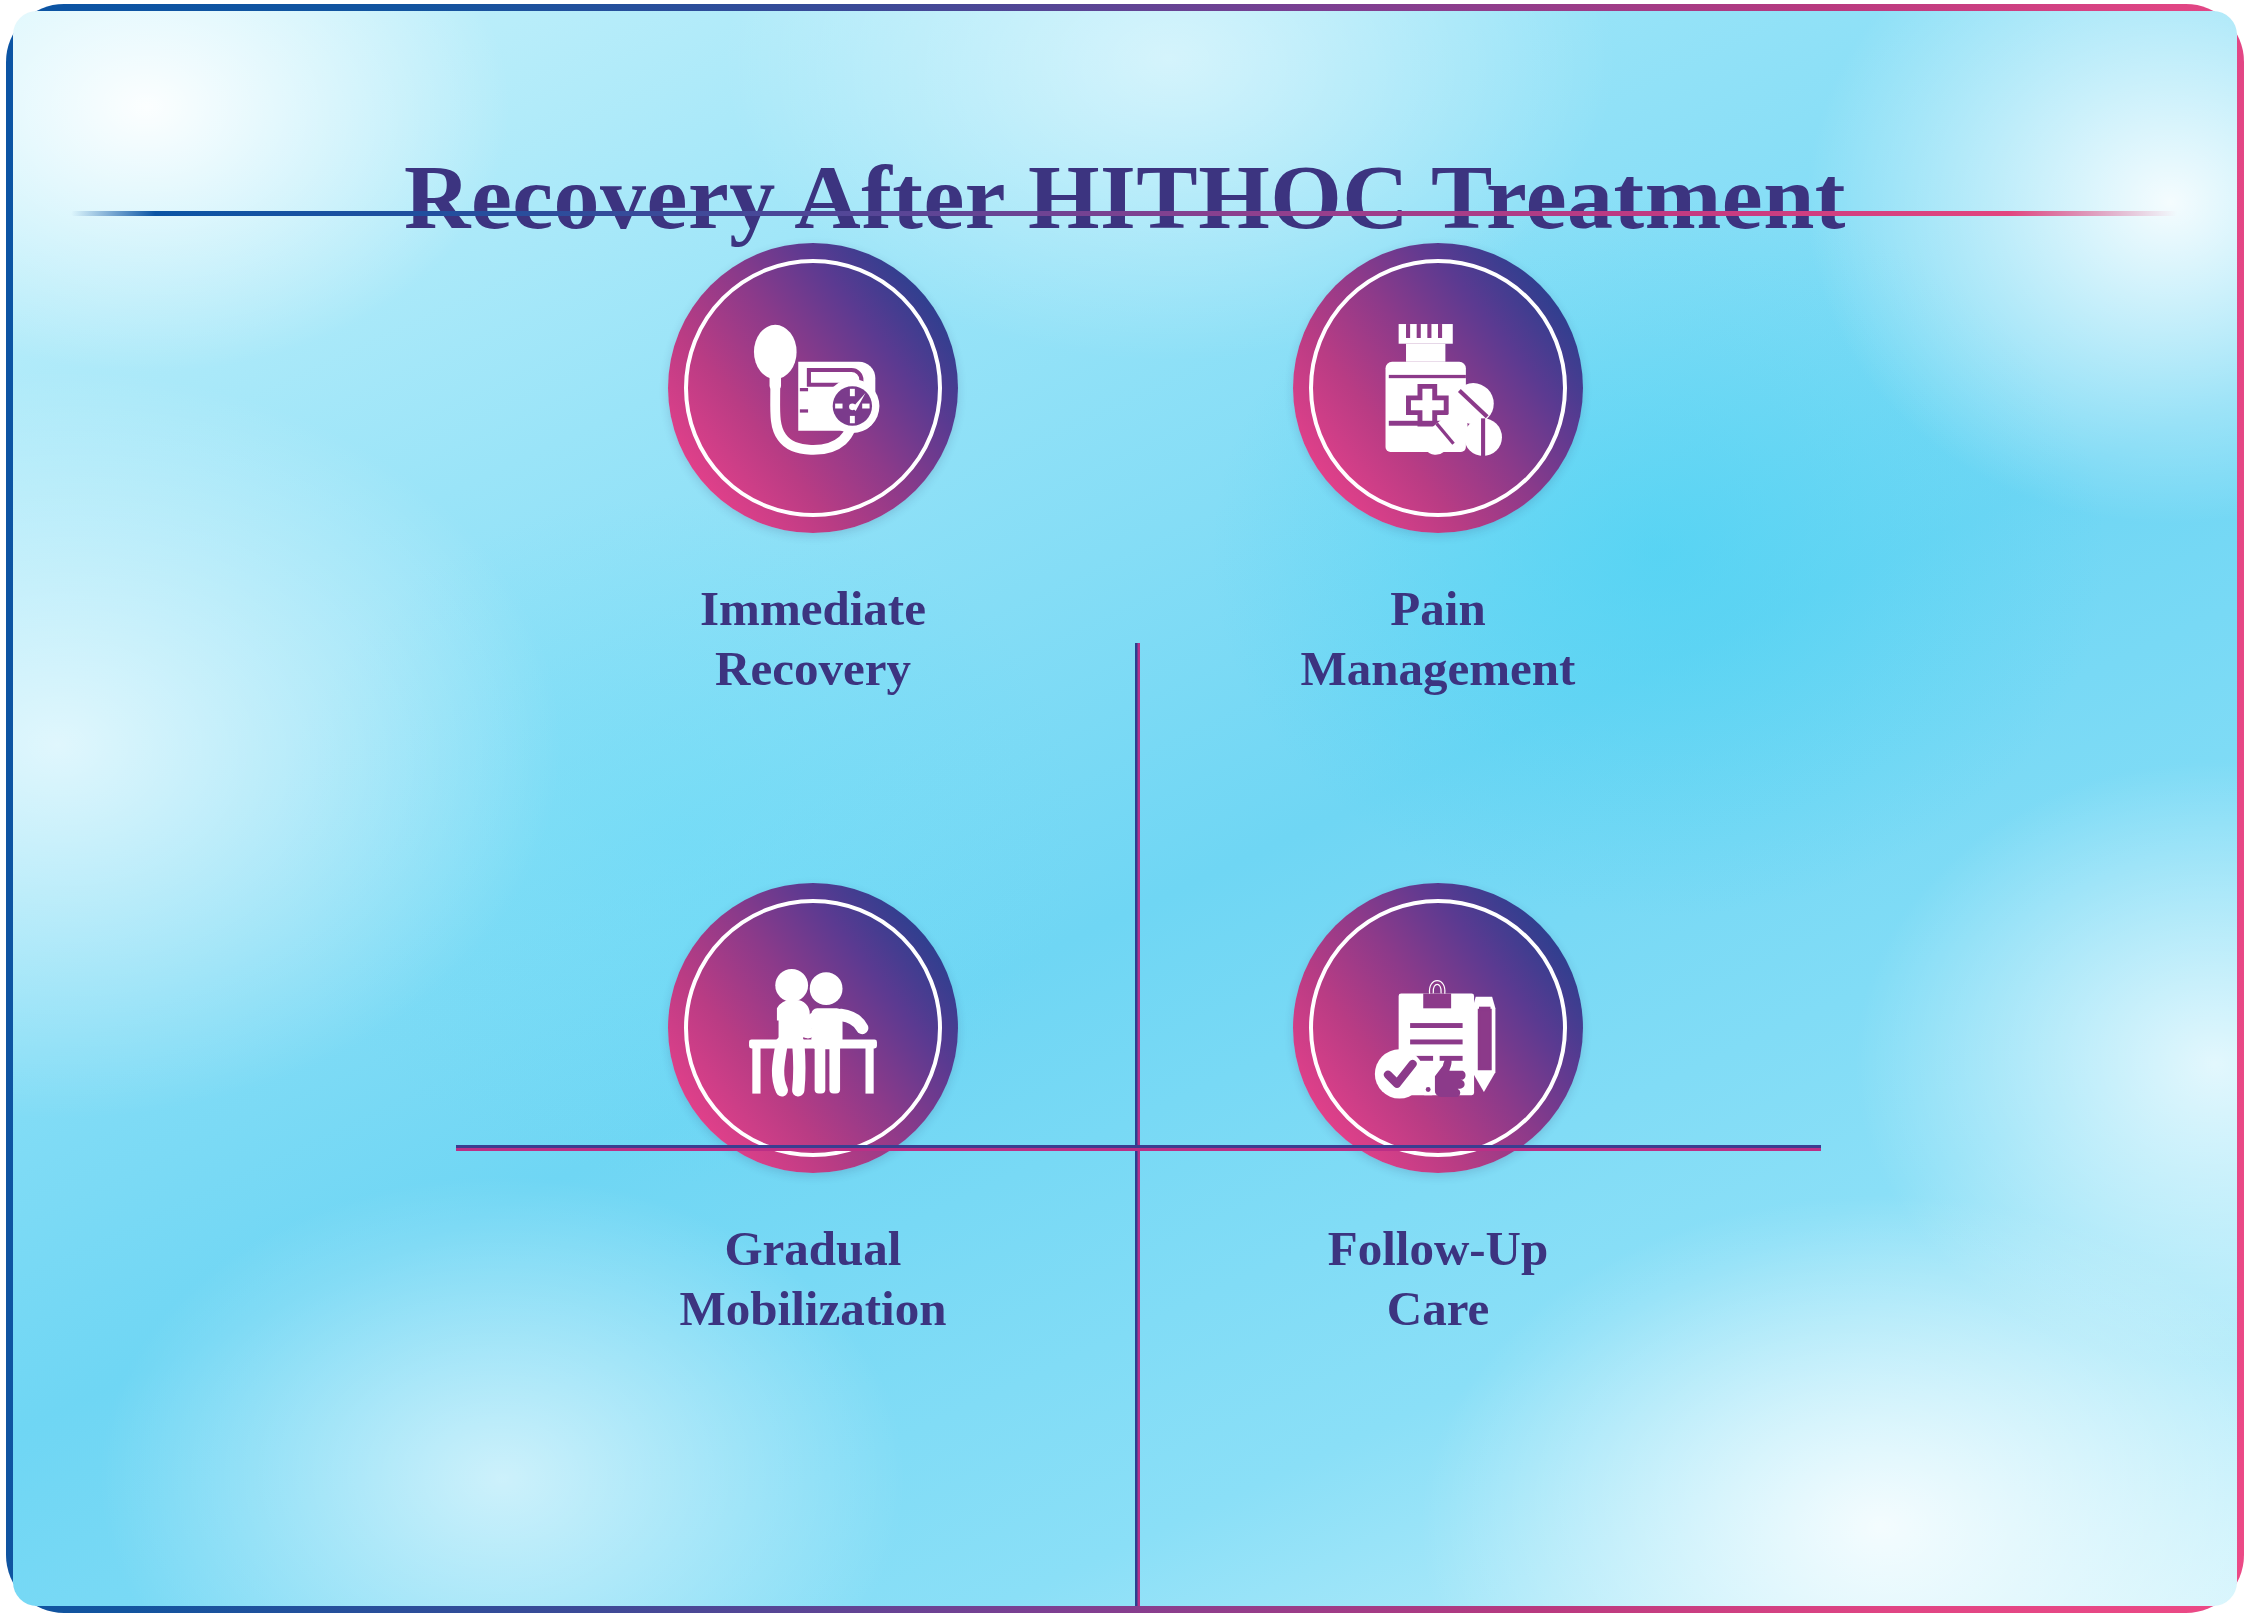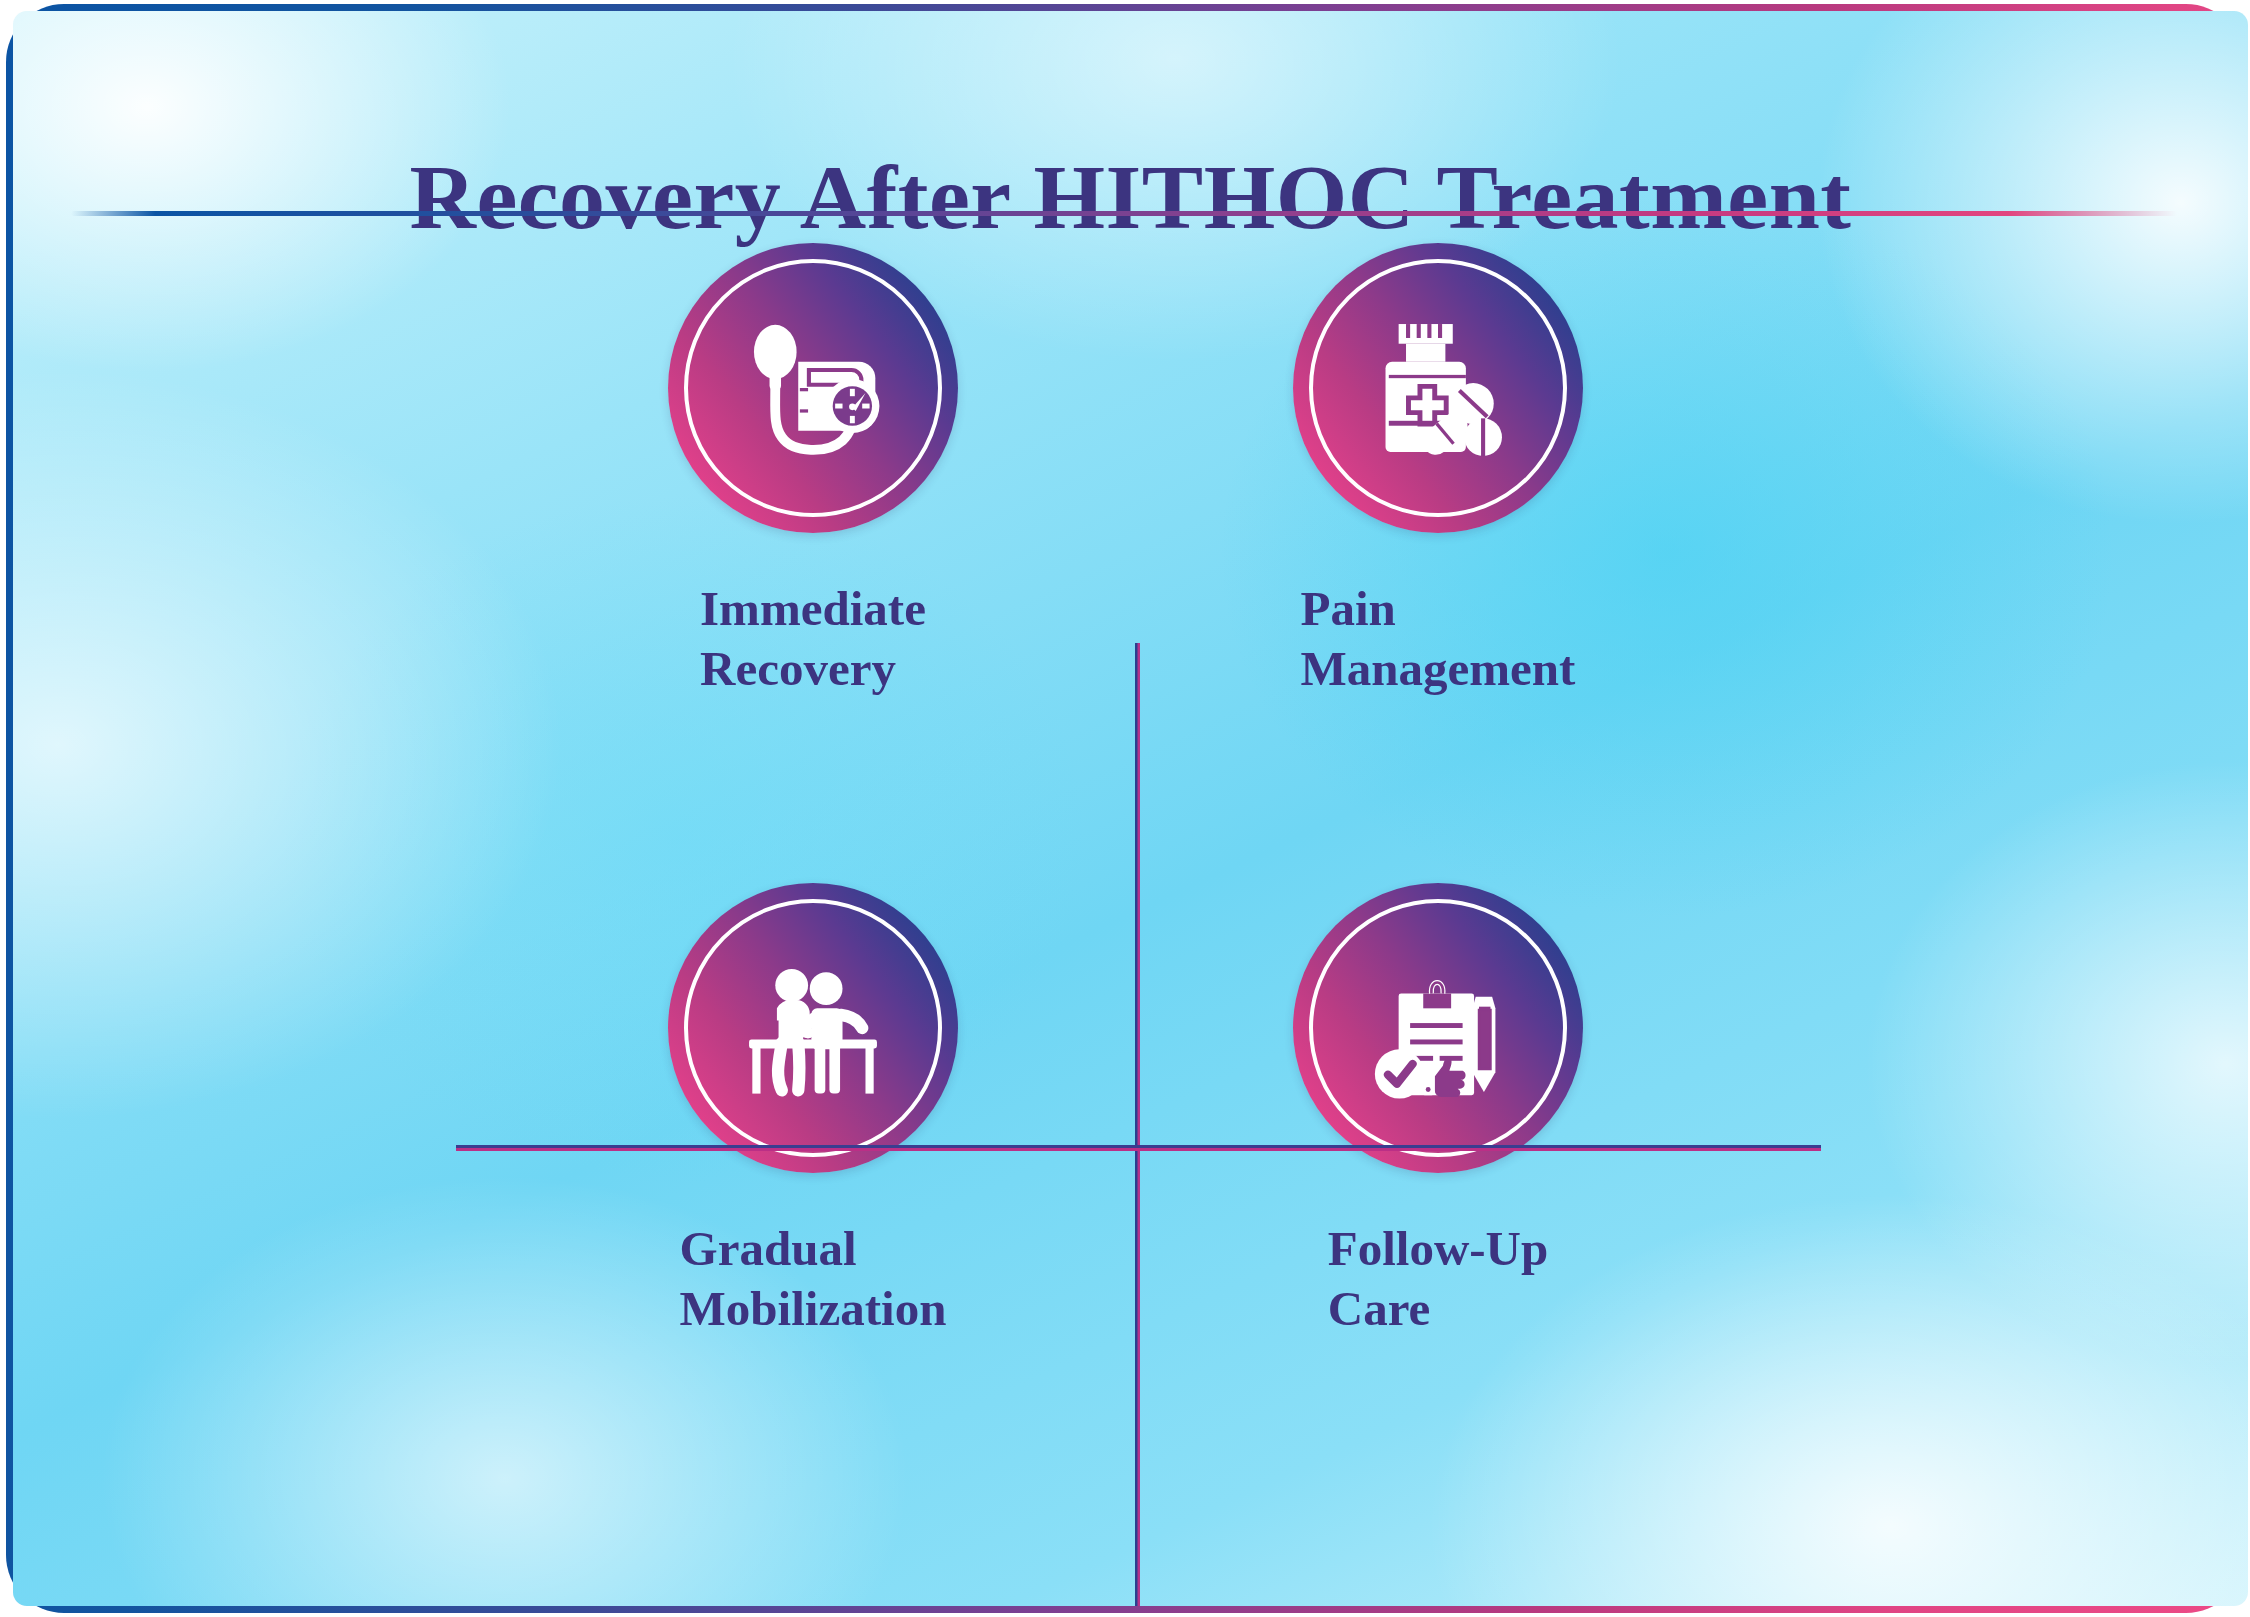--- a/index.html
+++ b/index.html
@@ -32,35 +32,34 @@
         #b8397f 72%,
         #e04584 86%,
         #ec4a86 100%);
   }
 
   
   #card-surface {
     position: relative;
     width: 100%;
     height: 100%;
-    border-radius: 14px;
+    border-radius: 24px;
     overflow: hidden;
     background-color: #8fe1f7;
     background-image:
       radial-gradient(ellipse 520px 380px at 6% 6%,   rgba(255,255,255,0.95) 0%, rgba(255,255,255,0) 70%),
       radial-gradient(ellipse 620px 420px at 52% 3%,  rgba(255,255,255,0.55) 0%, rgba(255,255,255,0) 72%),
       radial-gradient(ellipse 520px 460px at 97% 12%, rgba(255,255,255,0.92) 0%, rgba(255,255,255,0) 70%),
       radial-gradient(ellipse 700px 520px at 2% 46%,  rgba(255,255,255,0.70) 0%, rgba(255,255,255,0) 72%),
       radial-gradient(ellipse 560px 420px at 22% 92%, rgba(255,255,255,0.62) 0%, rgba(255,255,255,0) 72%),
       radial-gradient(ellipse 640px 460px at 84% 95%, rgba(255,255,255,0.85) 0%, rgba(255,255,255,0) 72%),
       radial-gradient(ellipse 500px 420px at 99% 66%, rgba(255,255,255,0.75) 0%, rgba(255,255,255,0) 72%),
       radial-gradient(ellipse 640px 520px at 74% 34%, rgba(64,208,242,0.55) 0%, rgba(64,208,242,0) 70%),
       radial-gradient(ellipse 560px 480px at 30% 52%, rgba(106,220,247,0.45) 0%, rgba(106,220,247,0) 72%),
       linear-gradient(155deg, #c9f2fb 0%, #9ae4f8 26%, #6fd6f4 54%, #8adff7 78%, #d2f4fc 100%);
-    padding-left: 11px;
   }
 
   
   #page-title {
     position: absolute;
     left: 0;
     top: 76px;
     width: 100%;
     text-align: center;
     font-size: 92px;
@@ -145,20 +144,21 @@
   .icon-medallion svg {
     position: relative;
     width: 164px;
     height: 164px;
     display: block;
   }
 
   
   .quadrant-label {
     margin-top: 46px;
+    text-align: center;
     font-size: 49px;
     font-weight: bold;
     line-height: 1.22;
     color: #3c3480;
     font-family: "Liberation Serif", "DejaVu Serif", serif;
     white-space: pre-line;
   }
 
   
   #divider-vertical {

